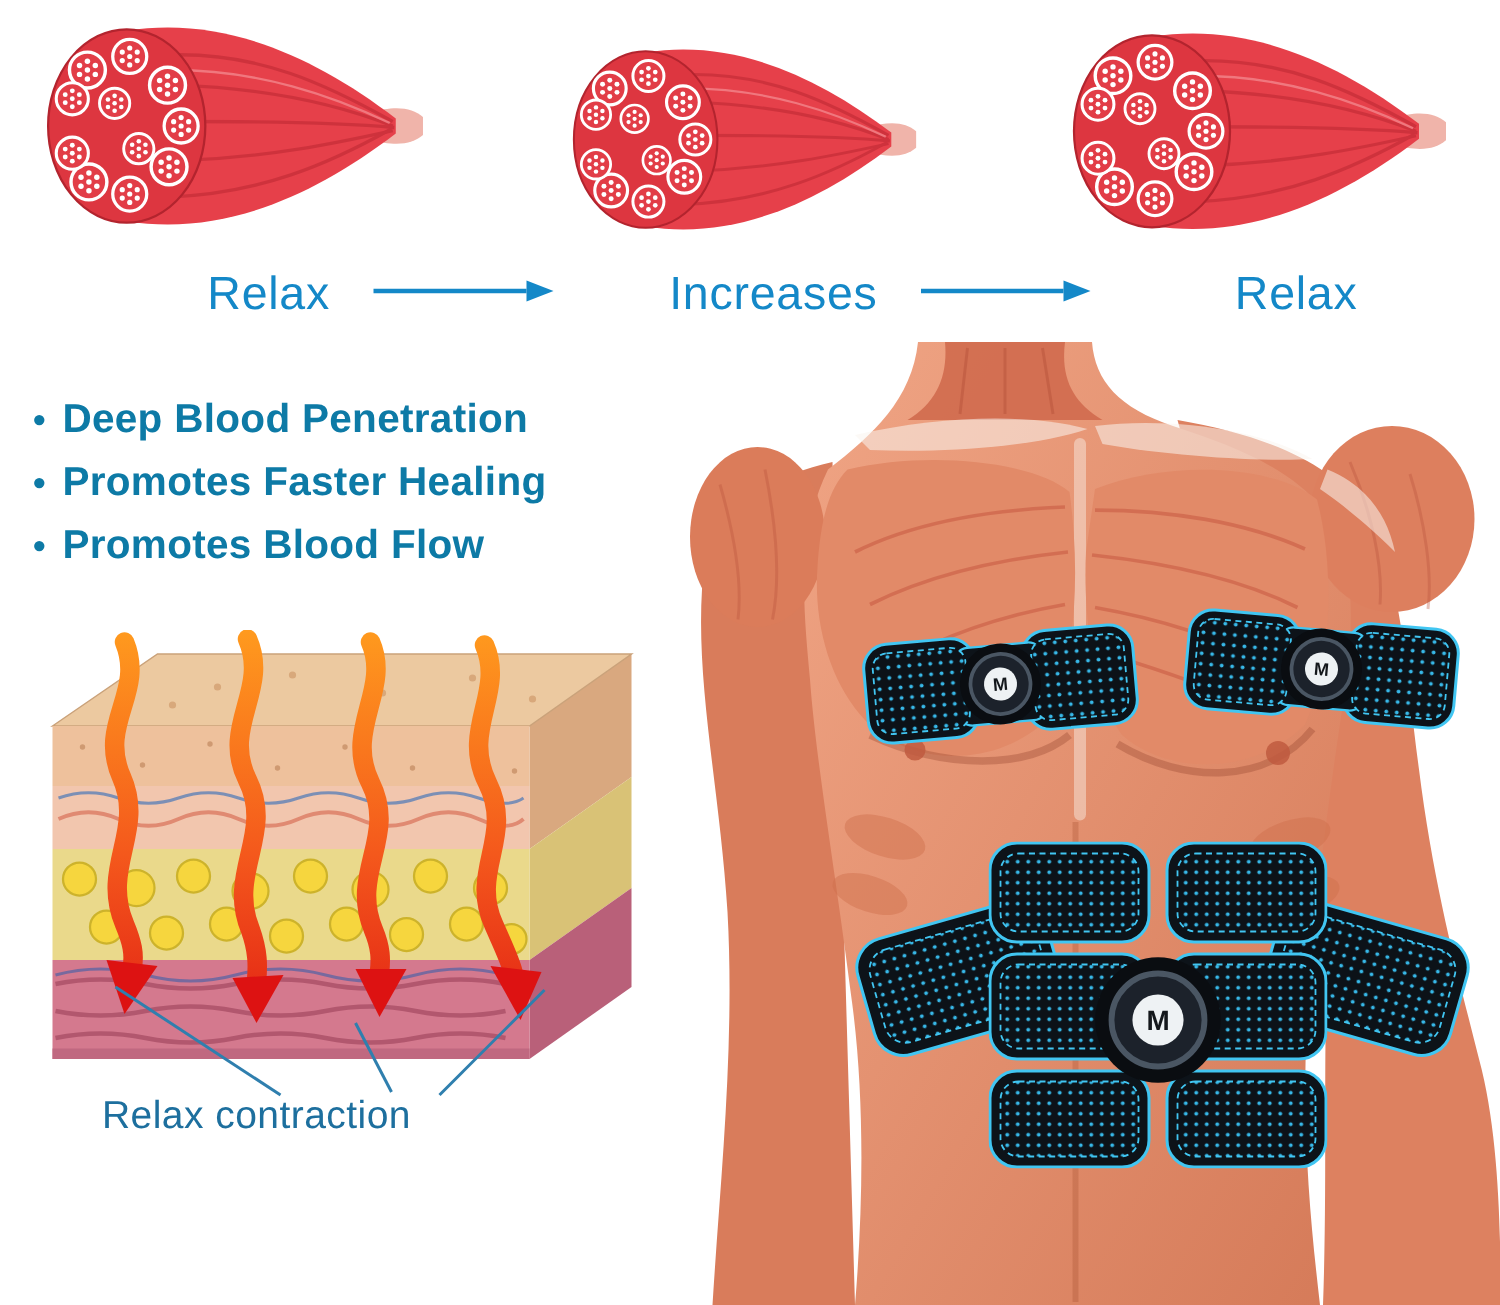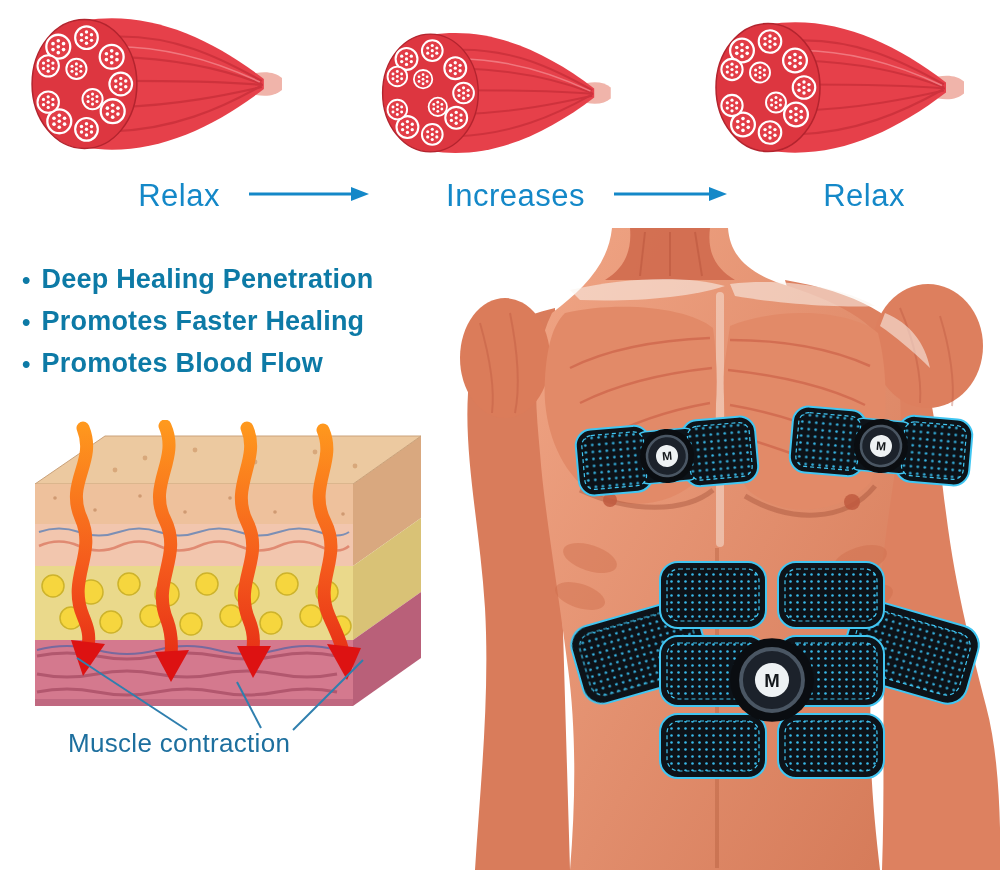--- a/index.html
+++ b/index.html
@@ -85,21 +85,21 @@
 <div class="abs stage-label" style="left:415px;top:178px;width:170px">Increases</div>
 <svg class="abs" style="left:612px;top:185px" width="118" height="18" viewBox="0 0 118 18">
   <line x1="2" y1="9" x2="97" y2="9" stroke="#1488c8" stroke-width="3"></line>
   <polygon points="97,2 115,9 97,16" fill="#1488c8"></polygon>
 </svg>
 <div class="abs stage-label" style="left:785px;top:178px;width:120px">Relax</div>
 
 <div class="abs benefits">
   <div class="benefit-item">
     <span class="benefit-bullet">•</span>
-    <span>Deep Healing Penetration</span>
+    <span>Deep Blood Penetration</span>
   </div>
   <div class="benefit-item">
     <span class="benefit-bullet">•</span>
     <span>Promotes Faster Healing</span>
   </div>
   <div class="benefit-item">
     <span class="benefit-bullet">•</span>
     <span>Promotes Blood Flow</span>
   </div>
 </div>
@@ -183,21 +183,21 @@
   </g>
 
   <g stroke="#2f7fae" stroke-width="2">
     <line x1="52" y1="238" x2="162" y2="310"></line>
     <line x1="212" y1="262" x2="236" y2="308"></line>
     <line x1="338" y1="240" x2="268" y2="310"></line>
   </g>
 </svg>
 
 <div class="abs caption">
-  <div>Muscle contraction</div>
+  <div>Relax contraction</div>
 </div>
 
 <svg class="abs" style="left:430px;top:228px" width="570" height="642" viewBox="0 0 570 642">
   <defs>
     <pattern id="padDots" width="7" height="7" patternUnits="userSpaceOnUse">
       <rect width="7" height="7" fill="#0c1218"></rect>
       <circle cx="3.5" cy="3.5" r="1.3" fill="#37b8e8"></circle>
     </pattern>
     <linearGradient id="skinG" x1="0" y1="0" x2="1" y2="1">
       <stop offset="0" stop-color="#f0a585"></stop>

